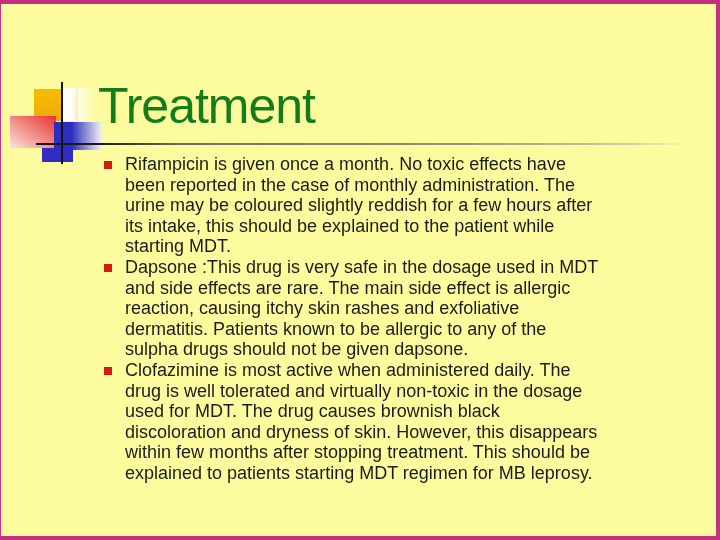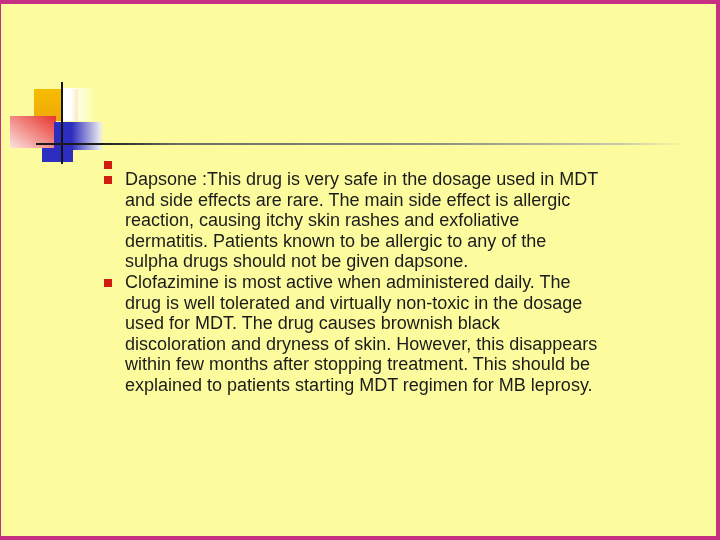--- a/index.html
+++ b/index.html
@@ -98,25 +98,31 @@
   <div class="slide">
 
     <div class="decor sq-orange"></div>
     <div class="decor sq-white"></div>
     <div class="decor sq-pink"></div>
     <div class="decor sq-blue"></div>
     <div class="decor sq-blue-small"></div>
     <div class="decor v-line"></div>
     <div class="decor h-rule"></div>
 
+    <div class="slide-title">Treatment</div>
 
     <div class="content">
 
       <div class="bullet-item">
         <span class="bullet-marker"></span>
+        <span class="bullet-text">Rifampicin is given once a month. No toxic effects have
+been reported in the case of monthly administration. The
+urine may be coloured slightly reddish for a few hours after
+its intake, this should be explained to the patient while
+starting MDT.</span>
       </div>
 
       <div class="bullet-item">
         <span class="bullet-marker"></span>
         <span class="bullet-text">Dapsone :This drug is very safe in the dosage used in MDT
 and side effects are rare. The main side effect is allergic
 reaction, causing itchy skin rashes and exfoliative
 dermatitis. Patients known to be allergic to any of the
 sulpha drugs should not be given dapsone.</span>
       </div>

